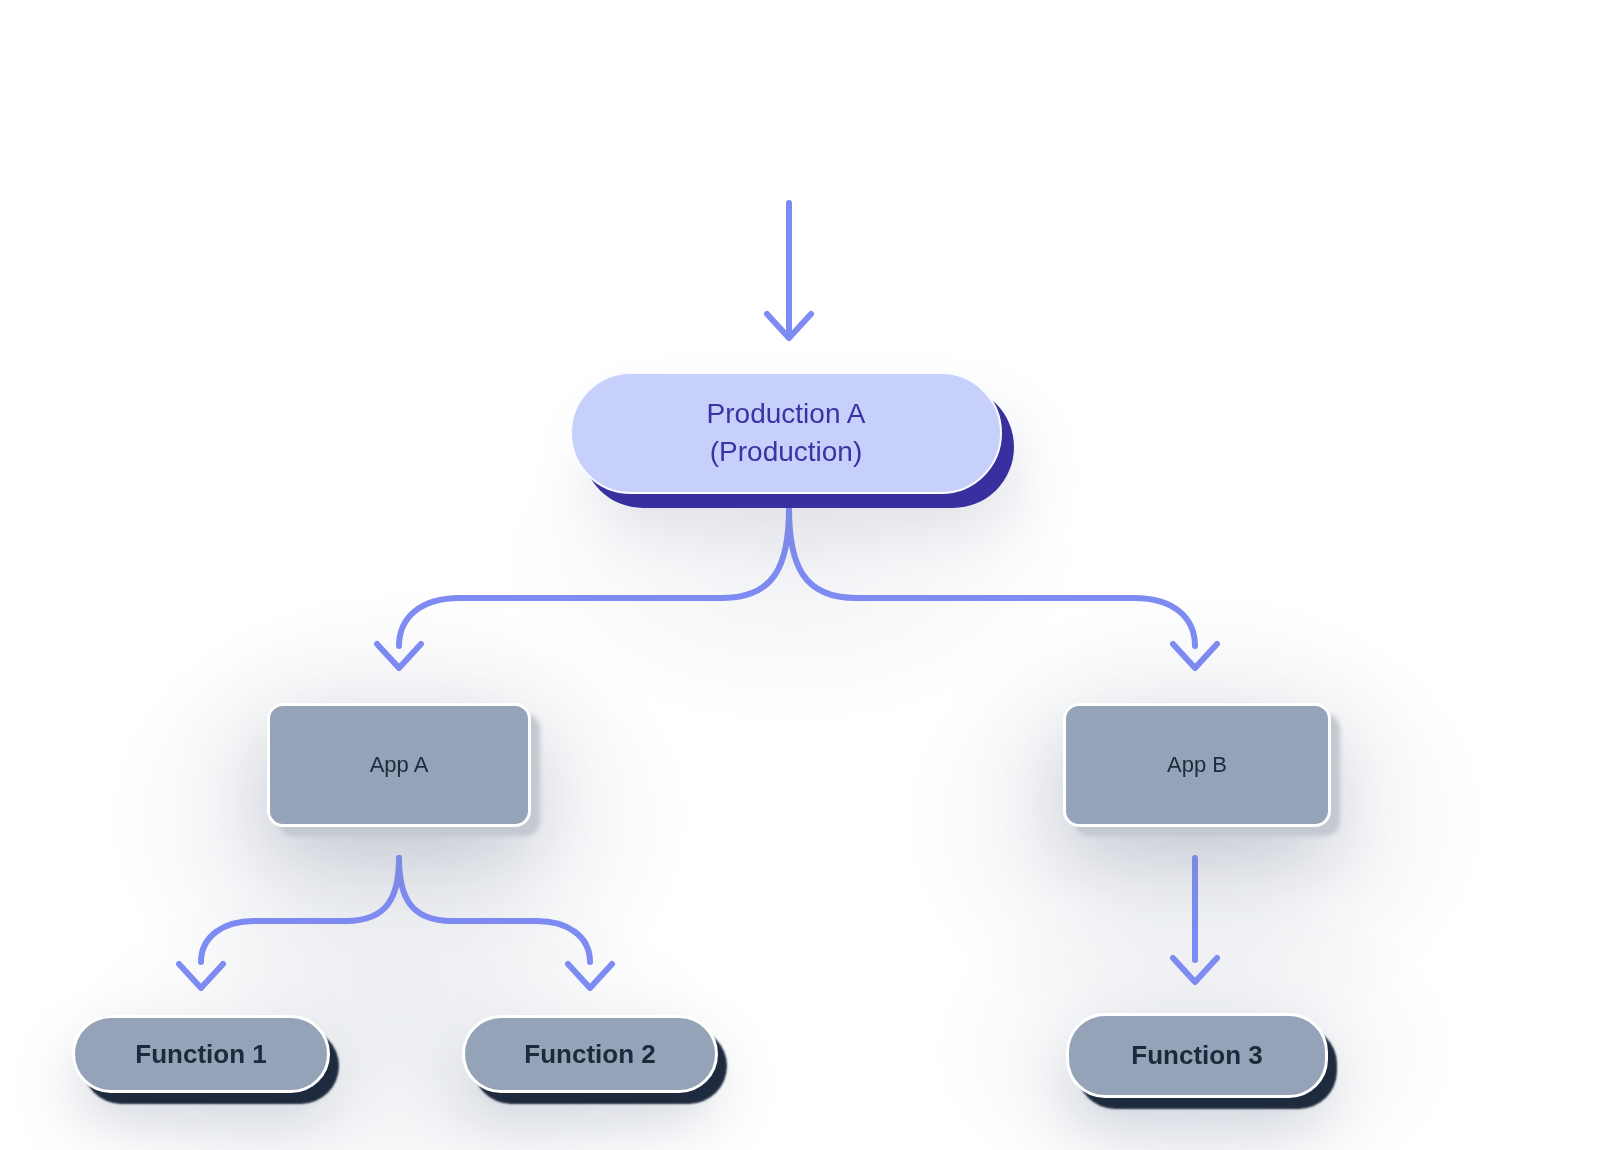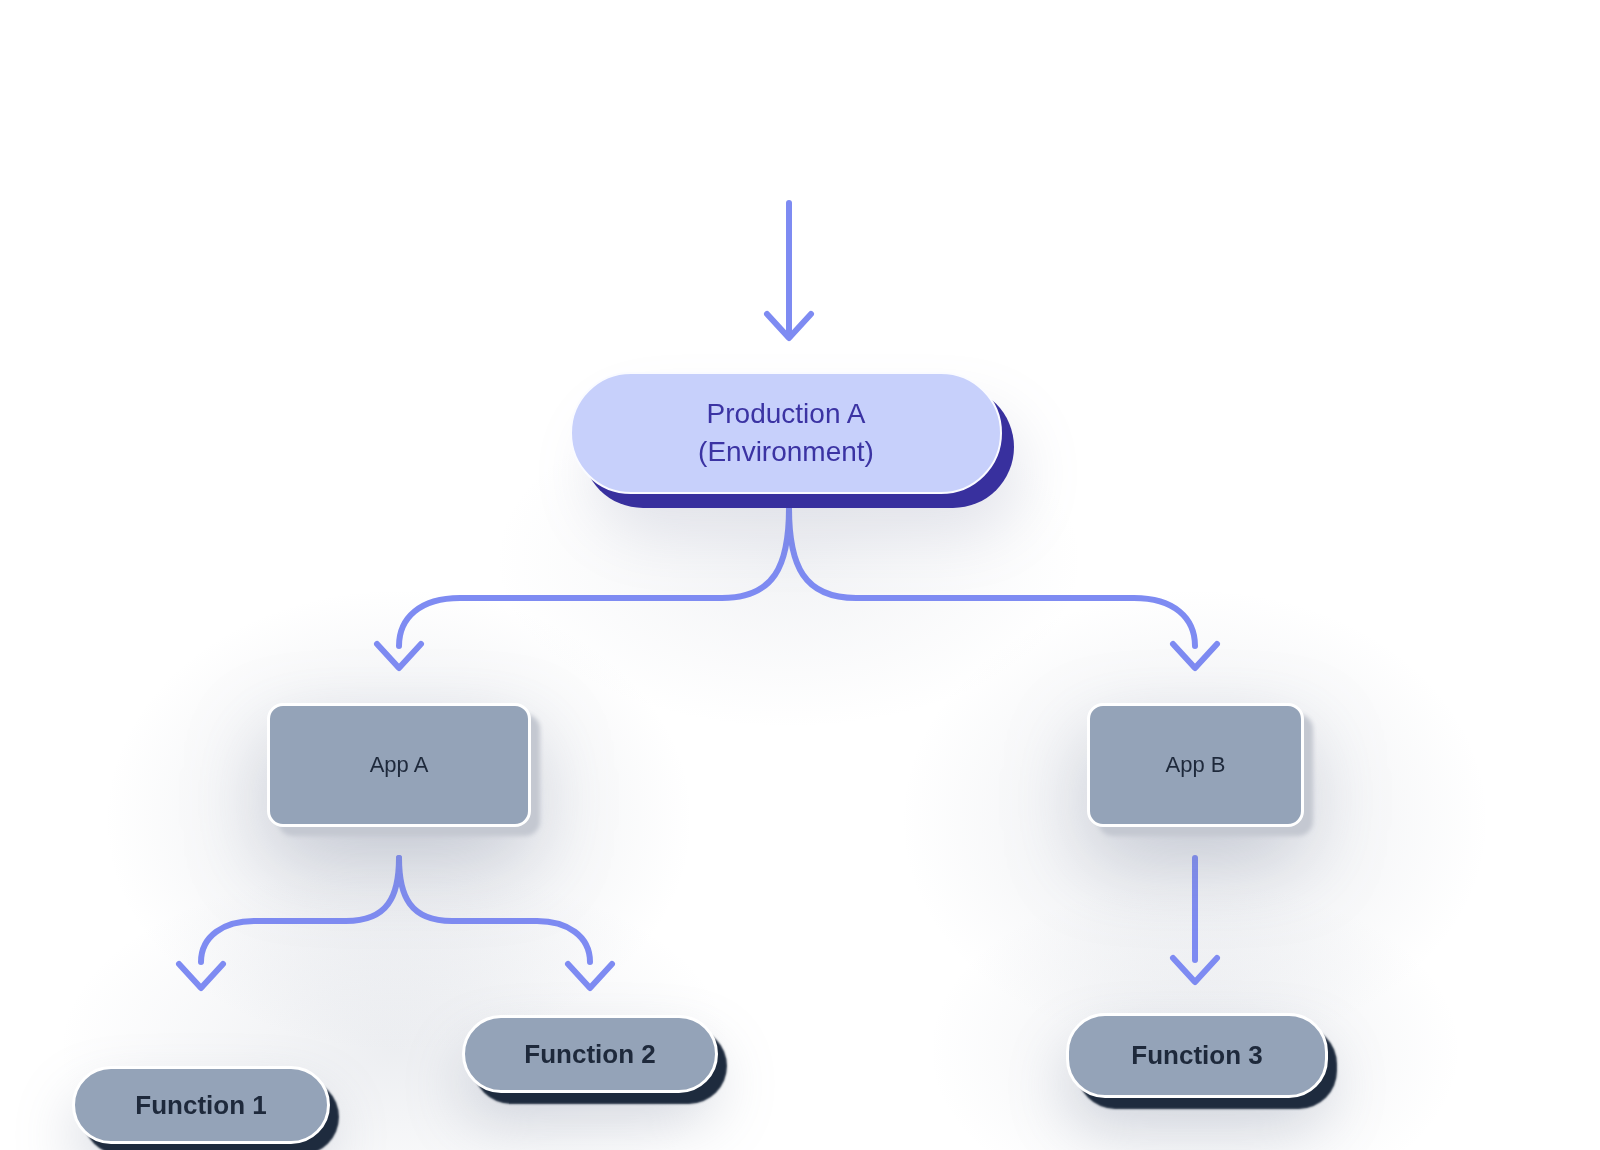--- a/index.html
+++ b/index.html
@@ -68,22 +68,22 @@
     color: var(--node-secondary-text, #1e293b);
     font-size: 26px;
     font-weight: 600;
     box-shadow:
       10px 12px 2px -1px var(--node-secondary-shadow-dark, #1e2b3e),
       0 30px 60px rgba(125,135,158,.30);
   }
   .node-account    { left: 570px;  top: 48px;   width: 436px; height: 120px; border-radius: 14px; }
   .node-environment{ left: 570px;  top: 372px;  width: 432px; height: 122px; border-radius: 61px; }
   .node-app-a      { left: 267px;  top: 703px;  width: 264px; height: 124px; border-radius: 16px; }
-  .node-app-b      { left: 1063px; top: 703px;  width: 217px; height: 124px; border-radius: 16px; margin-left: 24px; }
-  .node-function-1 { left: 72px;   top: 1066px; width: 258px; height: 78px;  border-radius: 39px; }
+  .node-app-b      { left: 1063px; top: 703px;  width: 268px; height: 124px; border-radius: 16px; }
+  .node-function-1 { left: 72px;   top: 1015px; width: 258px; height: 78px;  border-radius: 39px; }
   .node-function-2 { left: 462px;  top: 1015px; width: 256px; height: 78px;  border-radius: 39px; }
   .node-function-3 { left: 1066px; top: 1013px; width: 262px; height: 85px;  border-radius: 39px; }
 </style>
 </head>
 <body>
 
 <div class="stage">
 
   <svg class="connectors" viewBox="0 0 1600 1150" xmlns="http://www.w3.org/2000/svg">
 
@@ -114,21 +114,21 @@
 
     <g>
       <path d="M 1195 858 L 1195 960"></path>
       <path d="M 1173 958 L 1195 982 L 1217 958"></path>
     </g>
   </svg>
 
 
   <div class="node primary node-environment">
     <div class="label">Production A</div>
-    <div class="label">(Environment)</div>
+    <div class="label">(Production)</div>
   </div>
 
   <div class="node secondary-rect node-app-a">
     <div class="label">App A</div>
   </div>
 
   <div class="node secondary-rect node-app-b">
     <div class="label">App B</div>
   </div>
 

